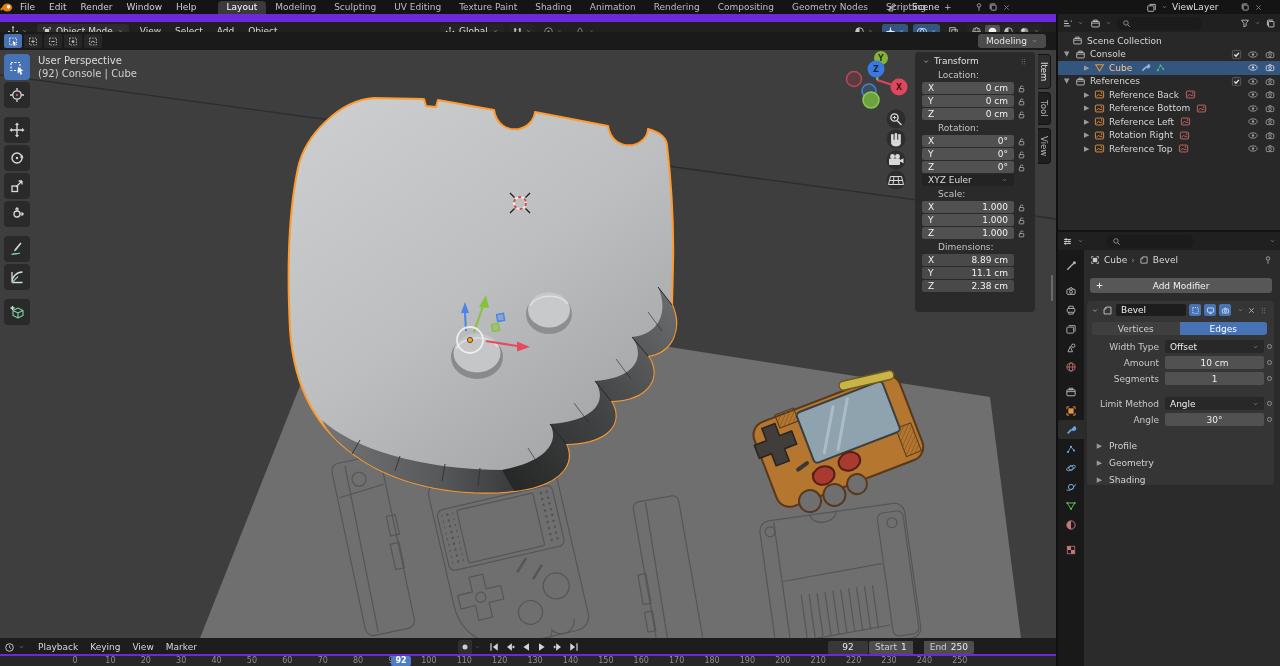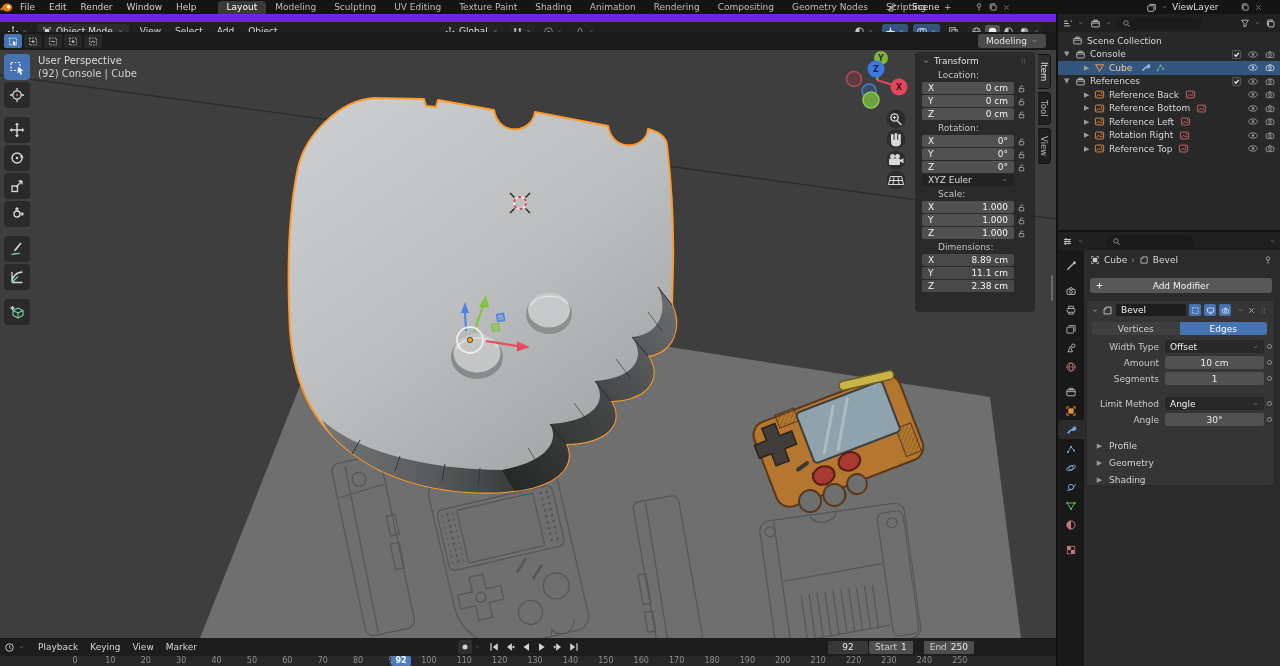--- a/index.html
+++ b/index.html
@@ -98,21 +98,21 @@
   .mp-row{position:absolute;left:0;right:0;height:13px;display:flex;align-items:center;}
   .mp-row .lbl{width:78px;text-align:right;color:#c8c8c8;padding-right:6px;}
   .mp-row .ctrl{flex:1;height:13px;display:flex;align-items:center;border-radius:2px;margin-right:10px;color:#ededed;}
   .ctrl.drop{background:#282828;padding:0 5px;}
   .ctrl.drop .ic{margin-left:auto;}
   .ctrl.num{background:#515151;justify-content:center;}
   .deco{position:absolute;right:2px;width:5px;height:5px;border:1px solid #909090;border-radius:50%;}
   .mp-sec{position:absolute;left:8px;display:flex;align-items:center;gap:5px;color:#d2d2d2;}
 
   
-  .timeline{position:absolute;left:0;top:638px;width:1056px;height:28px;background:#1d1d1d;z-index:20;}
+  .timeline{position:absolute;left:0;top:638px;width:1056px;height:16px;background:#1d1d1d;z-index:20;}
   .tl-head{position:relative;height:18px;display:flex;align-items:center;}
   .tl-menus{display:flex;align-items:center;gap:2px;margin-left:4px;}
   .transport{position:absolute;left:458px;top:2px;display:flex;align-items:center;gap:2px;}
   .tbtn{width:14px;height:14px;display:flex;align-items:center;justify-content:center;}
   .rec{background:#2e2e2e;border-radius:3px 0 0 3px;}
   .framefield{position:absolute;right:188px;top:2.5px;width:40px;height:13px;background:#383838;border-radius:2px;color:#ececec;display:flex;align-items:center;justify-content:center;}
   .se-group{position:absolute;right:82px;top:2.5px;display:flex;gap:11px;}
   .se-field{height:13px;background:#4e4e4e;color:#ececec;display:flex;align-items:center;gap:4px;padding:0 6px;}
   .se-field:first-child{border-radius:2px 0 0 2px;}
   .se-field:last-child{border-radius:0 2px 2px 0;}

